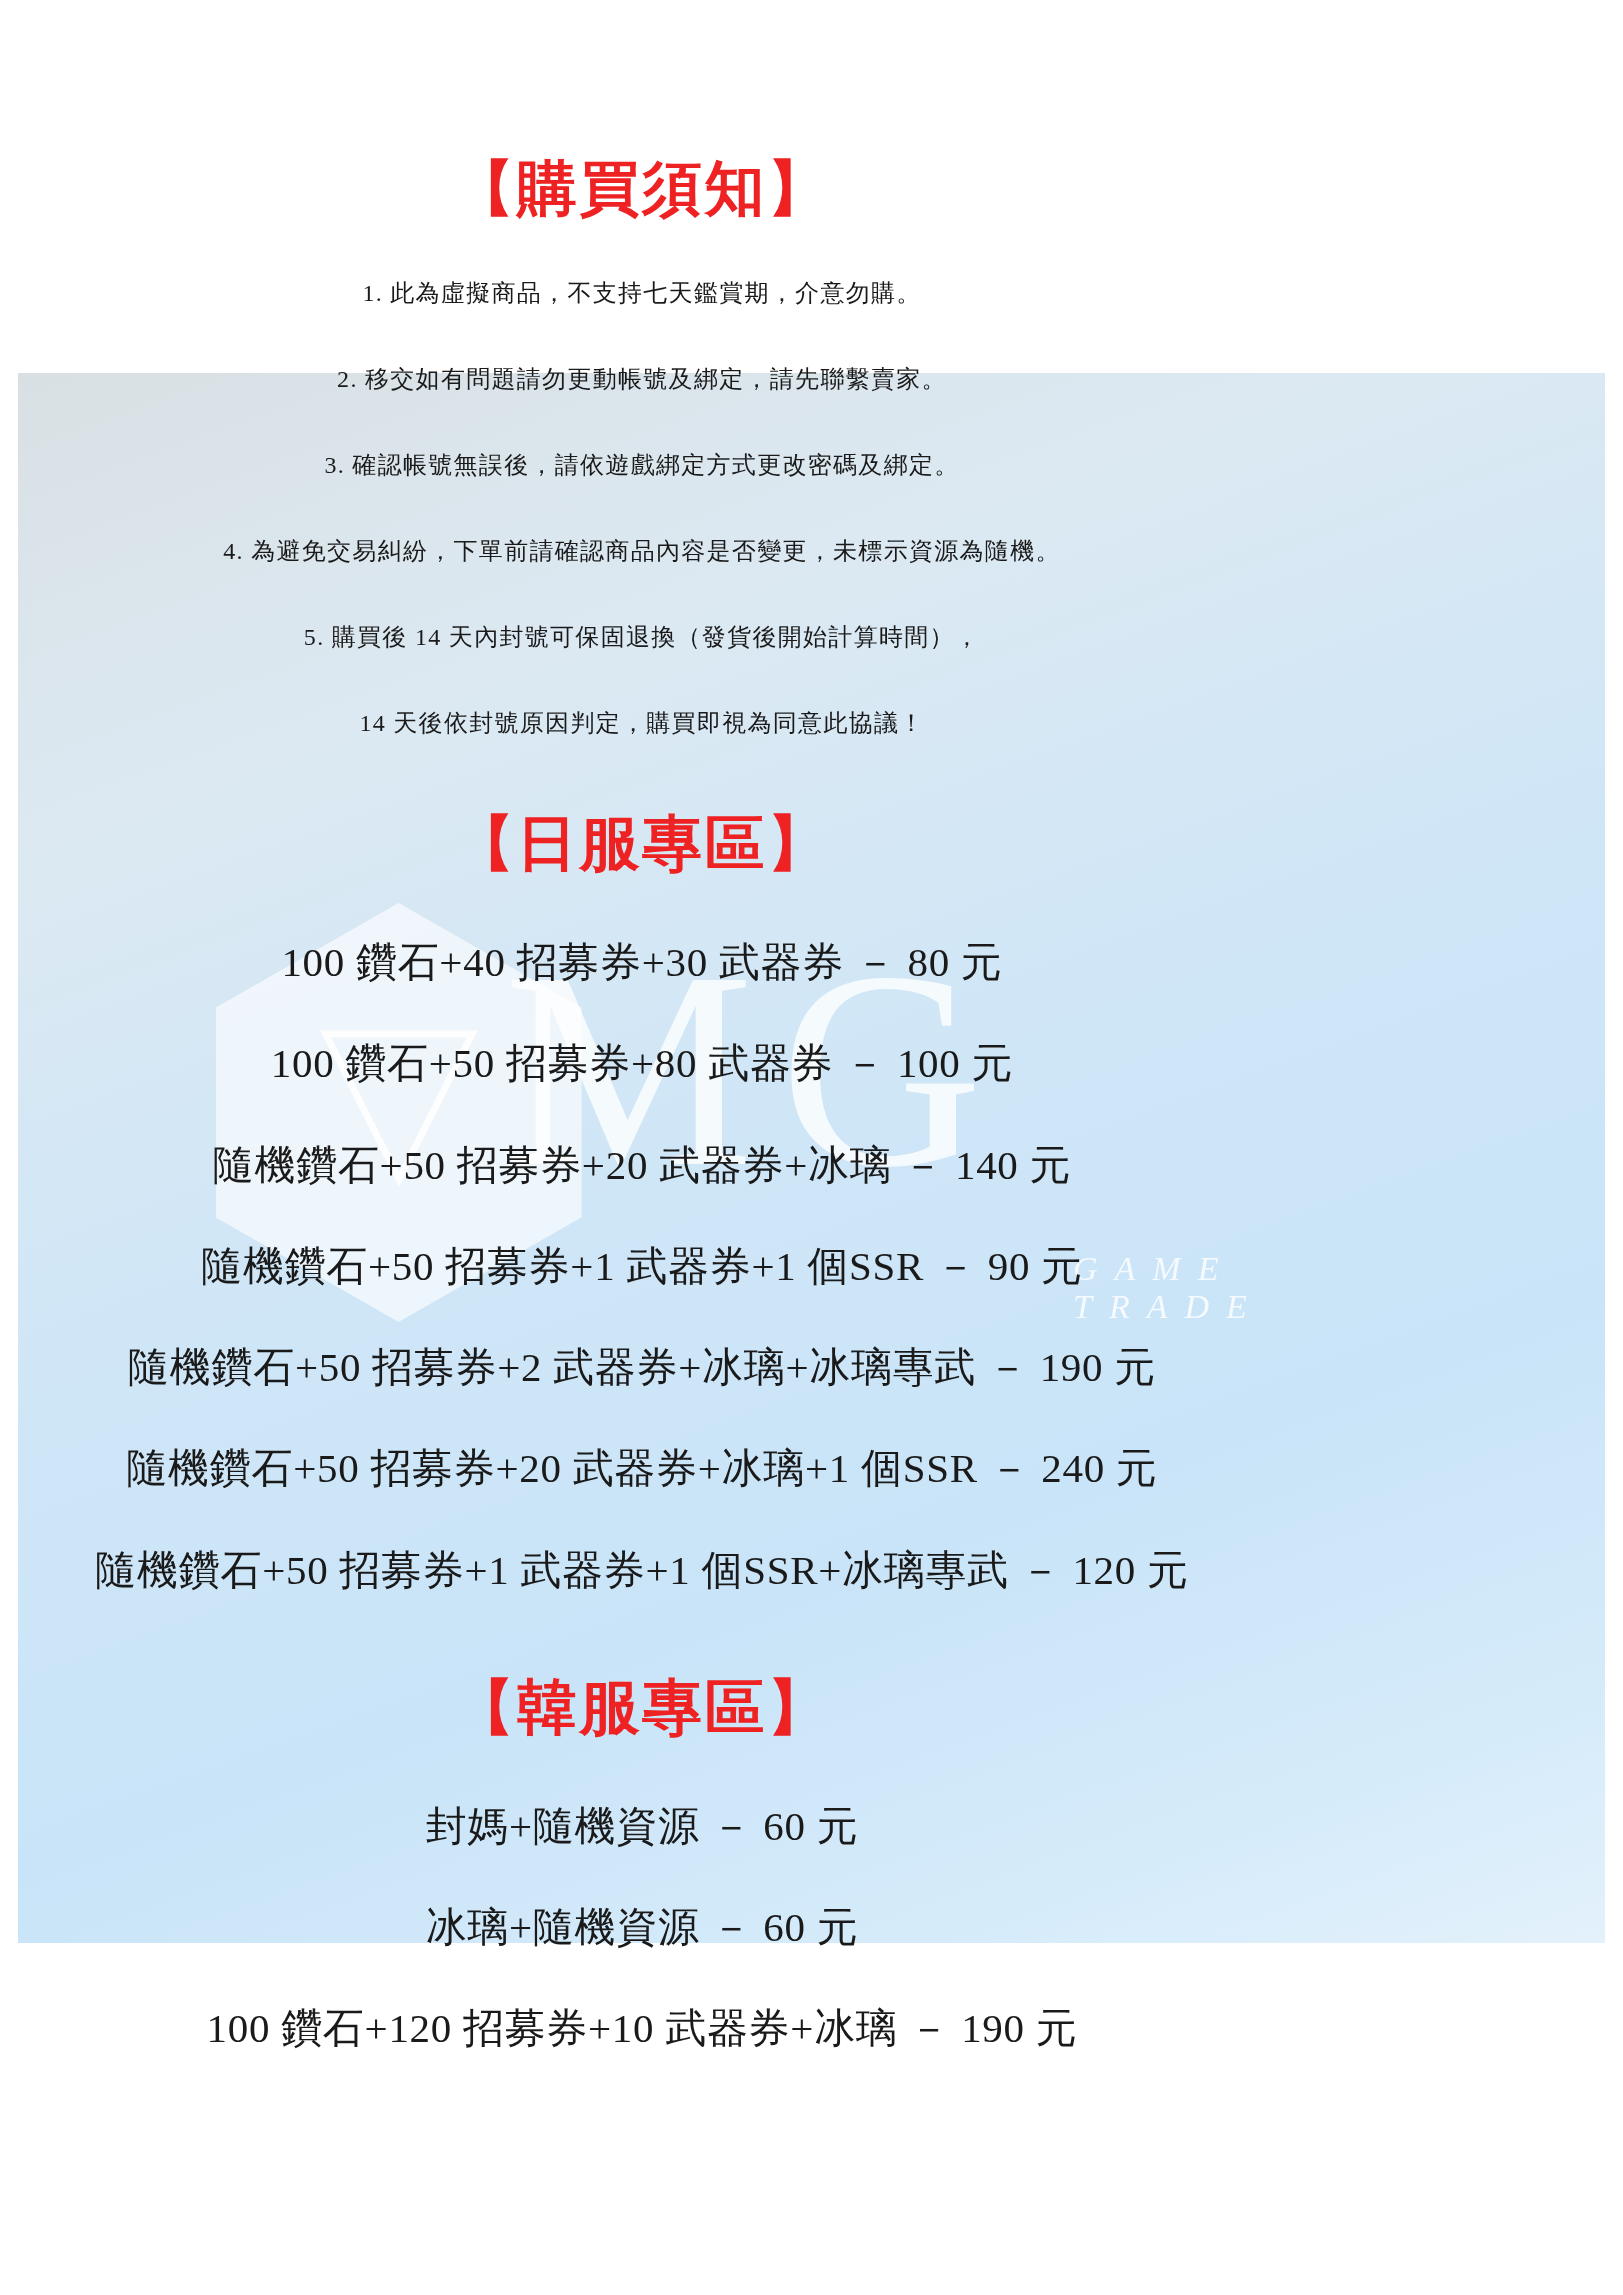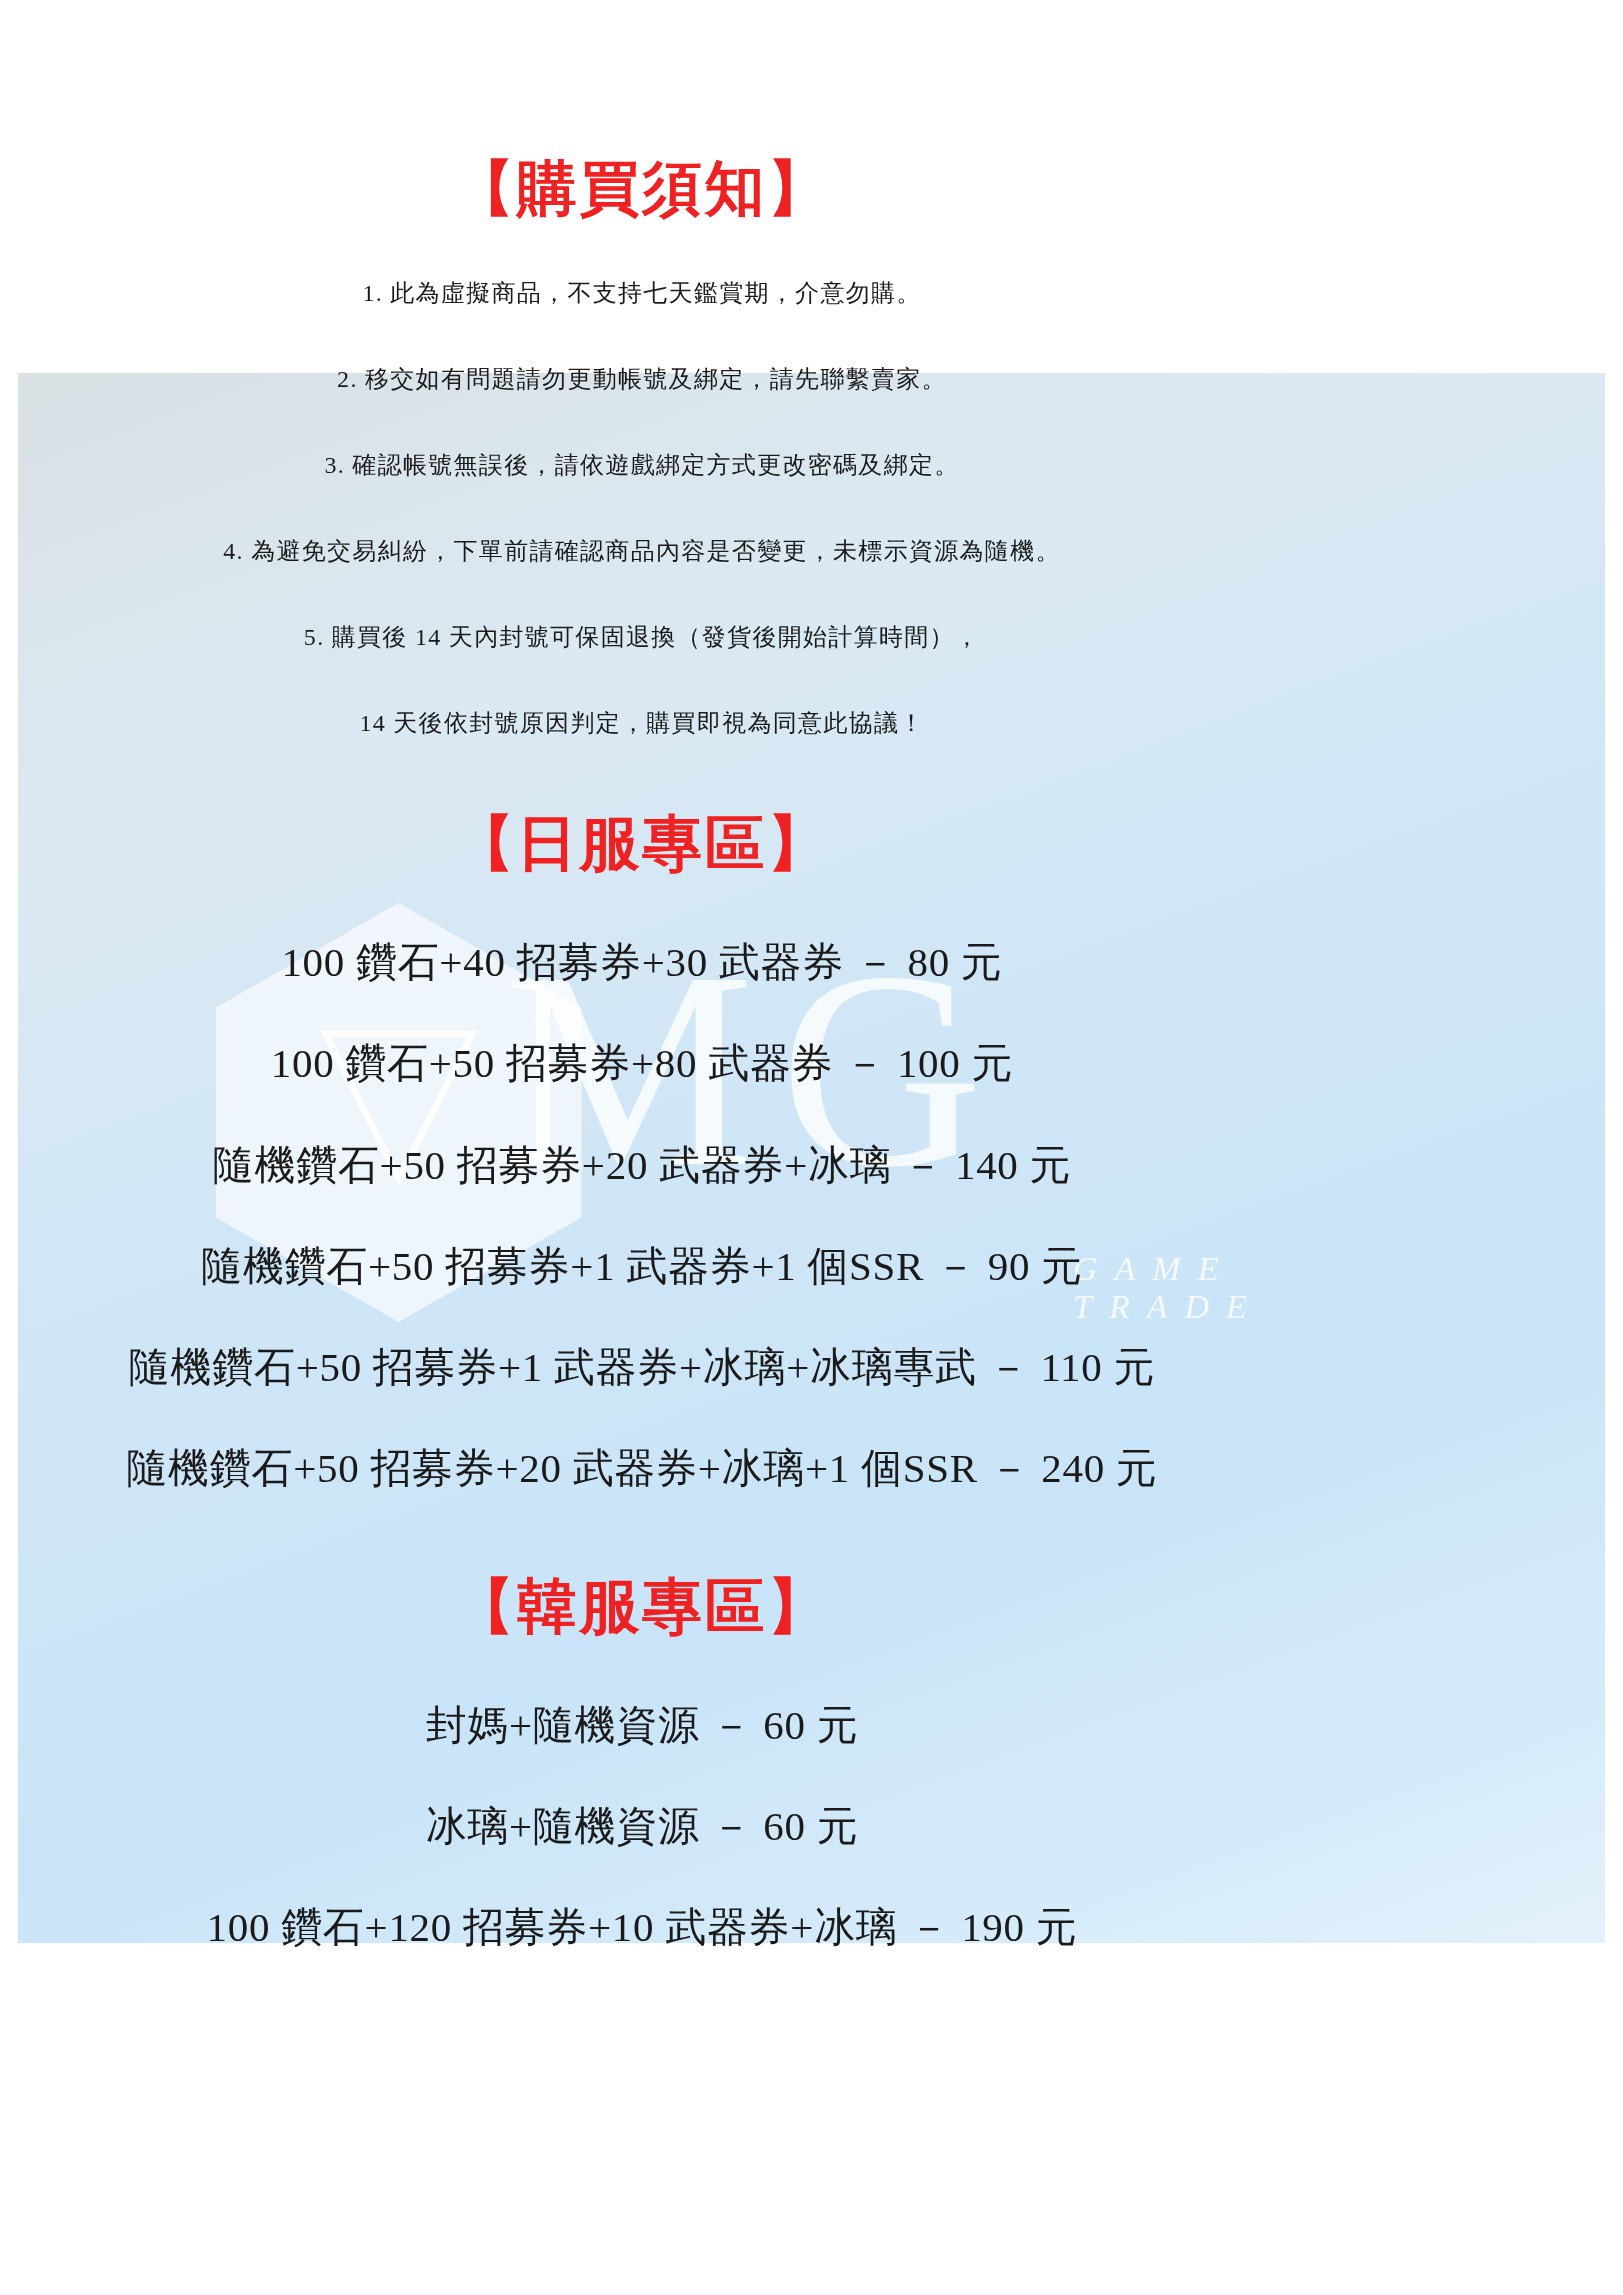--- a/index.html
+++ b/index.html
@@ -162,22 +162,23 @@
     <li class="notice-item">14 天後依封號原因判定，購買即視為同意此協議！</li>
   </ul>
 
   <h2 class="section-title spacer-jp-title">【日服專區】</h2>
 
   <ul class="price-list">
     <li class="price-item spacer-first-price">100 鑽石+40 招募券+30 武器券 － 80 元</li>
     <li class="price-item">100 鑽石+50 招募券+80 武器券 － 100 元</li>
     <li class="price-item">隨機鑽石+50 招募券+20 武器券+冰璃 － 140 元</li>
     <li class="price-item">隨機鑽石+50 招募券+1 武器券+1 個SSR － 90 元</li>
-    <li class="price-item">隨機鑽石+50 招募券+1 武器券+冰璃+冰璃專武 － 110 元</li>
+    <li class="price-item">隨機鑽石+50 招募券+2 武器券+冰璃+冰璃專武 － 190 元</li>
     <li class="price-item">隨機鑽石+50 招募券+20 武器券+冰璃+1 個SSR － 240 元</li>
+    <li class="price-item">隨機鑽石+50 招募券+1 武器券+1 個SSR+冰璃專武 － 120 元</li>
   </ul>
 
   <h2 class="section-title spacer-kr-title">【韓服專區】</h2>
 
   <ul class="price-list">
     <li class="price-item spacer-first-price">封媽+隨機資源 － 60 元</li>
     <li class="price-item">冰璃+隨機資源 － 60 元</li>
     <li class="price-item">100 鑽石+120 招募券+10 武器券+冰璃 － 190 元</li>
   </ul>
 

